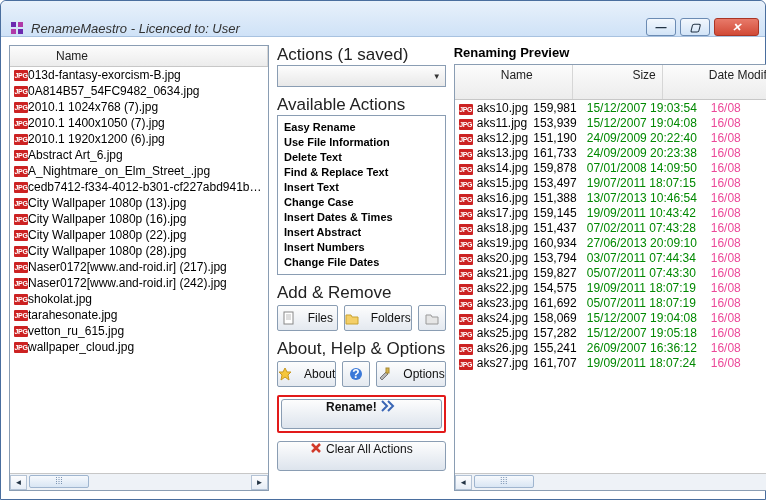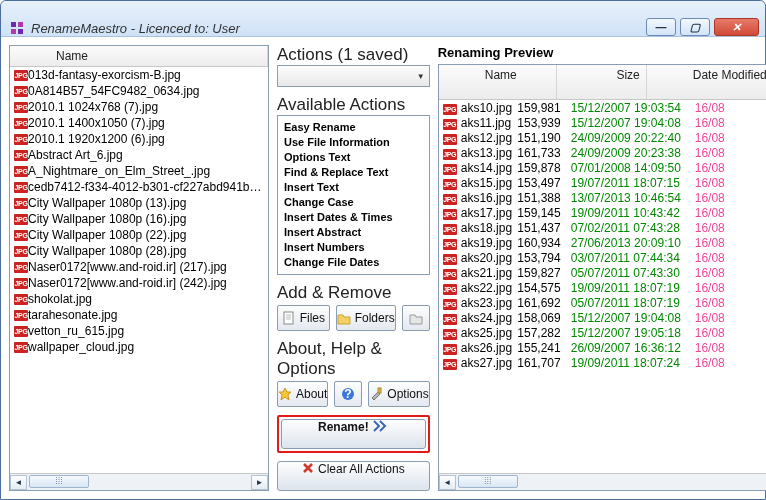--- a/index.html
+++ b/index.html
@@ -27,21 +27,21 @@
   .hscroll { height:17px; background:#eef2f7; border-top:1px solid #c7c7c7; display:flex; align-items:center; }
   .hscroll .arrow { width:17px; height:15px; border:1px solid #b4c3d5; background:linear-gradient(#fdfdfe,#e6edf6); text-align:center; font-size:8px; line-height:13px; color:#234; cursor:pointer;}
   .hscroll .track { flex:1; height:15px; background:#eef2f7; position:relative;}
   .hscroll .thumb { position:absolute; left:2px; top:0; height:13px; border:1px solid #9fb5cf; background:linear-gradient(#f6f9fd,#d9e6f4); border-radius:2px; display:flex; align-items:center; justify-content:center; font-size:9px; color:#6984a6; }
   .section-label { font-size:17px; color:#222; }
   .combo { width:100%; height:22px; border:1px solid #8a9db3; background:linear-gradient(#fdfdfd,#e8e8e8); display:flex; align-items:center; justify-content:flex-end; padding-right:4px; cursor:pointer;}
   .combo .chev { font-size:8px; color:#333; }
   .action-list { border:1px solid #8a9db3; background:#fff; padding:4px 6px; height:160px; }
   .action-list div { font-size:11px; font-weight:bold; color:#000; line-height:15px; cursor:pointer; }
   .btn-row { display:flex; gap:6px; }
-  .tool-btn { flex:1; height:26px; border:1px solid #8a9db3; background:linear-gradient(#fdfdfd,#e4e9f0); display:flex; align-items:center; justify-content:center; gap:4px; cursor:pointer; font-size:12px; color:#111; border-radius:2px;}
+  .tool-btn { flex:1; height:26px; border:1px solid #8a9db3; background:linear-gradient(#fdfdfd,#e4e9f0); display:flex; align-items:center; justify-content:center; gap:12px; cursor:pointer; font-size:12px; color:#111; border-radius:2px;}
   .tool-btn.sq { flex:0 0 28px; }
   .big-btn { height:30px; border:1px solid #8a9db3; border-radius:3px; background:linear-gradient(#fdfdfd,#dde4ed); display:flex; align-items:flex-start; justify-content:center; gap:4px; cursor:pointer; font-size:13px; font-weight:bold; color:#111; }
   .highlight { border:2px solid #e21a1a; padding:2px; border-radius:2px; }
   .grid-rows .row { height:15px; }
   .grid-rows .row > div { overflow:hidden; text-overflow:ellipsis; white-space:nowrap; font-size:12px; }
   .c-icon { width:22px; padding-left:4px;}
   .c-name { width:56px; color:#000; }
   .c-size { width:50px; text-align:right; padding-right:6px; color:#000;}
   .c-date { width:128px; color:#008800; padding-left:4px;}
   .c-da   { flex:1; color:#ec4899; }
@@ -200,21 +200,21 @@
         <div class="section-label">Actions (1 saved)</div>
         <div class="combo">
             <span class="chev">▼</span>
           </div>
       </div>
       <div>
         <div class="section-label">Available Actions</div>
         <div class="action-list" id="action-list">
             <div>Easy Rename</div>
             <div>Use File Information</div>
-            <div>Options Text</div>
+            <div>Delete Text</div>
             <div>Find &amp; Replace Text</div>
             <div>Insert Text</div>
             <div>Change Case</div>
             <div>Insert Dates &amp; Times</div>
             <div>Insert Abstract</div>
             <div>Insert Numbers</div>
             <div>Change File Dates</div>
           </div>
       </div>
       <div>

